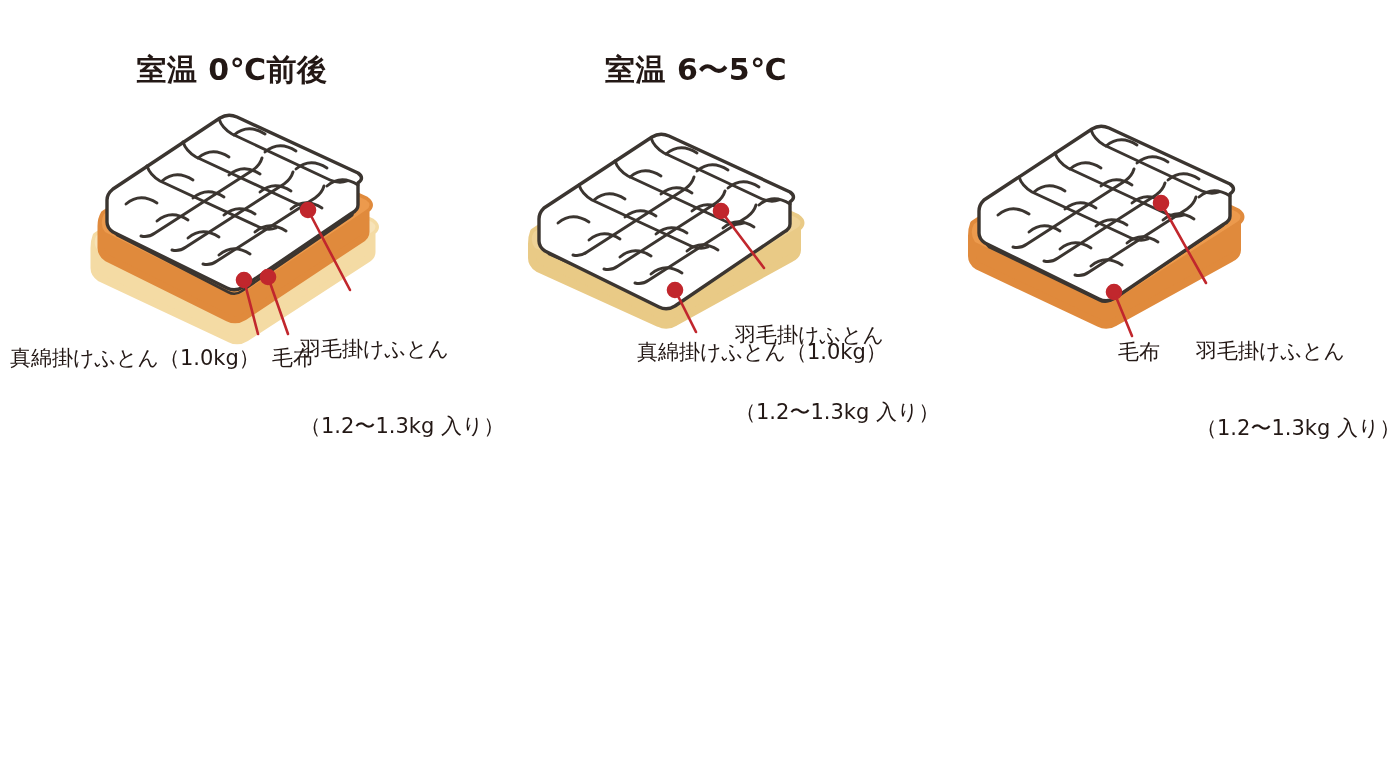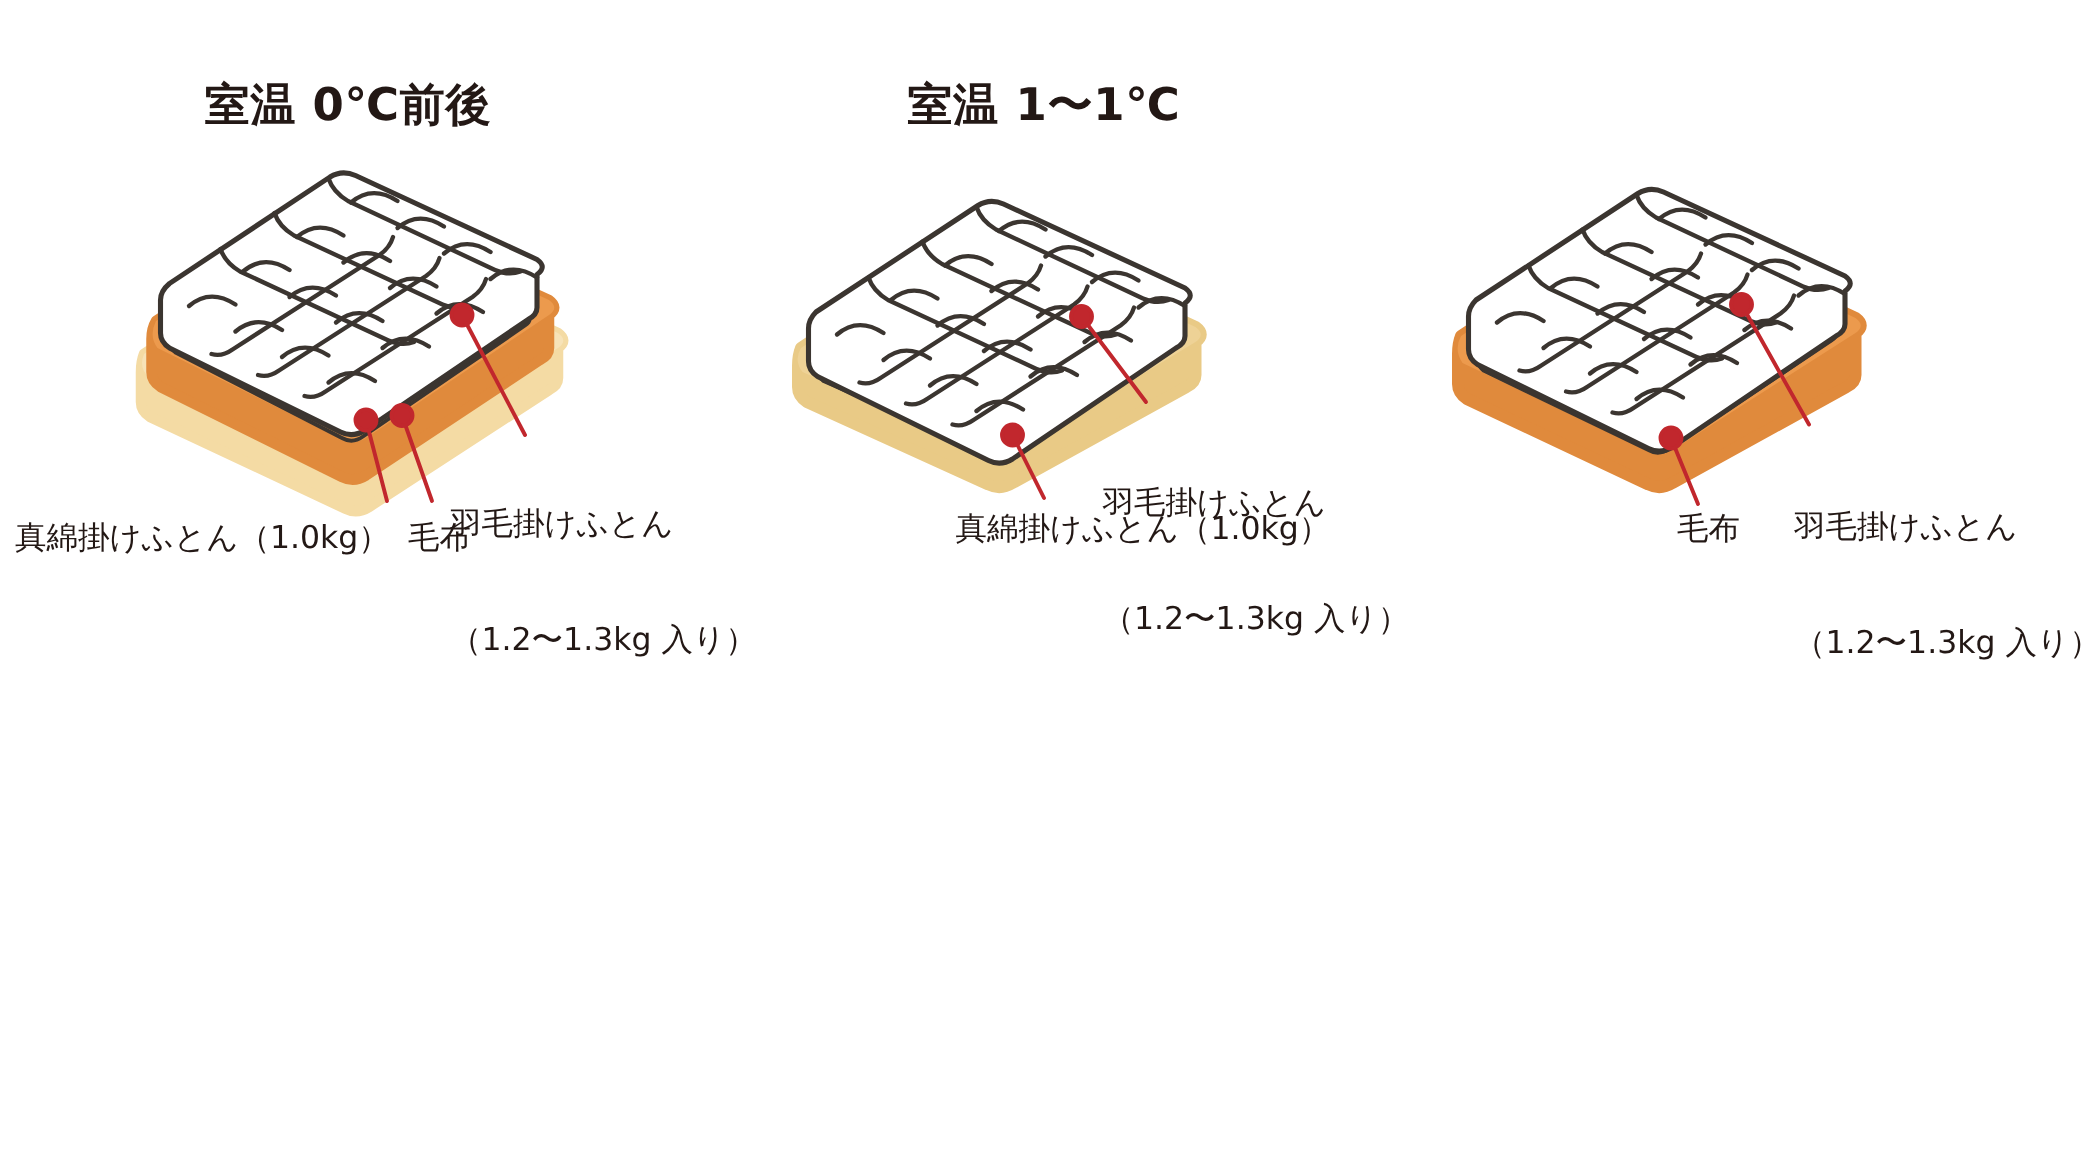--- a/index.html
+++ b/index.html
@@ -116,21 +116,21 @@
     </div>
     <div class="lbl" style="left:300px;top:286px;">
       <div>羽毛掛けふとん</div>
       <div>（1.2〜1.3kg 入り）</div>
     </div>
     <div class="lbl" style="left:10px;top:346px;">真綿掛けふとん（1.0kg）</div>
     <div class="lbl" style="left:272px;top:346px;">毛布</div>
   </div>
 
   <div class="panel r1">
-    <div class="panel-title">室温 1〜1℃</div>
+    <div class="panel-title">室温 6〜5℃</div>
     <div class="stage">
       <svg width="464" height="385" viewBox="0 0 464 385" xmlns="http://www.w3.org/2000/svg">
         <g stroke-linecap="round" stroke-linejoin="round">
           <g fill="#fff" stroke="#3b3530" stroke-width="3.2">
             <path d="M72 250 L182 180 Q191 175 200 179 L322 235 Q329 240 322 246 L210 319 Q202 325 193 321 L73 264 Q66 258 72 250 Z"></path>
             <path d="M95 266 L149 232 Q156 228 163 231 L210 253 Q216 257 210 261 L155 297 Q148 301 142 298 L96 277 Q90 273 95 266 Z"></path>
           </g>
           <g>
             <path d="M70 232 L182 157 Q190 152 199 156 L333 218 Q340 223 333 228 L333 250 Q333 255 327 258 L211 322 Q203 327 195 323 L74 268 Q68 264 68 258 L68 244 Q68 237 70 232 Z" fill="#e9ca86" stroke="#e9ca86" stroke-width="8"></path>
             <path d="M70 232 L182 157 Q190 152 199 156 L333 218 Q340 223 333 228 L211 302 Q203 307 195 303 L71 248 Q65 240 70 232 Z" fill="#eed296" stroke="none"></path>

